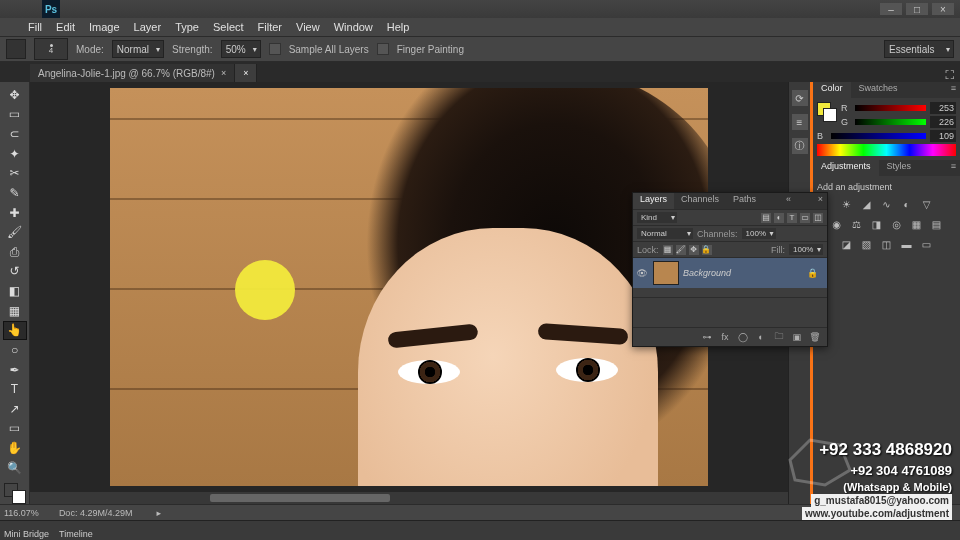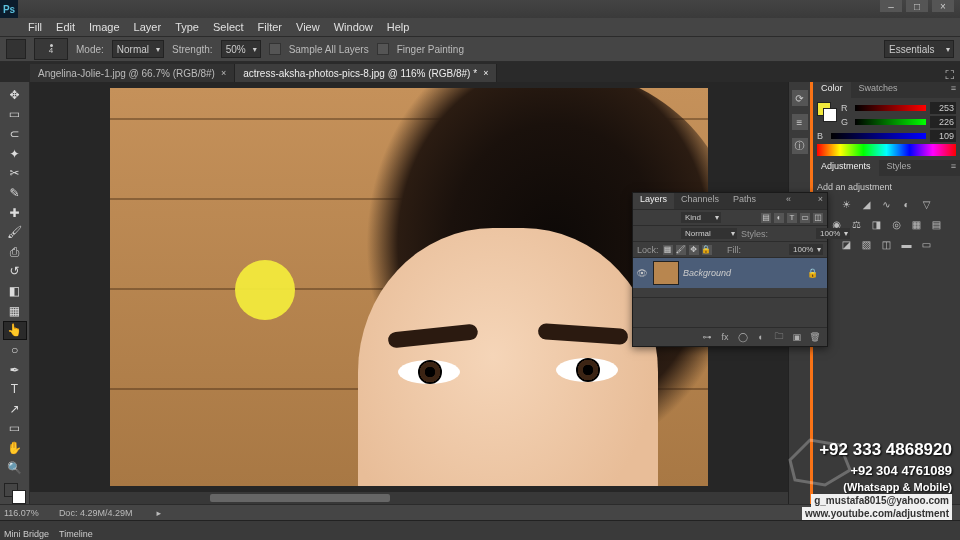--- a/index.html
+++ b/index.html
@@ -1,17 +1,17 @@
 <!DOCTYPE html>
 <html><head>
 <meta charset="utf-8">
 <style>
   * { margin: 0; padding: 0; box-sizing: border-box; font-family: Tahoma, Arial, sans-serif; }
   body { width: 960px; height: 540px; background: #454545; overflow: hidden; color: #ccc; font-size: 10px; position: relative; }
-  .titlebar { height: 18px; background: linear-gradient(#444, #3a3a3a); display: flex; align-items: flex-start; }
+  .titlebar { height: 18px; background: linear-gradient(#444, #3a3a3a); display: flex; align-items: center; padding-left: 42px; }
   .ps-logo { width: 18px; height: 18px; background: #0b1c2c; color: #5bc0de; font-weight: bold; font-size: 10px; display: flex; align-items: center; justify-content: center; margin-right: 6px; }
   .winctrl { margin-left: auto; display: flex; gap: 4px; padding-right: 6px; }
   .winctrl span { width: 22px; height: 12px; background: #555; display: flex; align-items: center; justify-content: center; font-size: 10px; cursor: default; }
   .menubar { height: 18px; background: #454545; display: flex; align-items: center; gap: 14px; padding-left: 28px; font-size: 11px; color: #e0e0e0; }
   .optbar { height: 26px; background: #454545; border-top: 1px solid #2b2b2b; border-bottom: 1px solid #2b2b2b; display: flex; align-items: center; padding: 0 6px; gap: 8px; font-size: 10px; }
   .tool-icon { width: 20px; height: 20px; background: #333; border: 1px solid #222; }
   .brush-sw { width: 34px; height: 22px; border: 1px solid #222; background: #383838; position: relative; display: flex; flex-direction: column; align-items: center; justify-content: center; }
   .brush-sw .dot { width: 3px; height: 3px; background: #ccc; border-radius: 50%; }
   .brush-sw .sz { font-size: 8px; line-height: 1; }
   .label { color: #bbb; }
@@ -68,21 +68,21 @@
   .color-sw .b { width: 14px; height: 14px; position: absolute; right: 0; bottom: 0; background: #fff; border: 1px solid #222; }
   .adj-body { padding: 4px; }
   .ic-row { display: flex; gap: 6px; padding: 3px 0; justify-content: center; flex-wrap: wrap; }
   .ic-row span { width: 14px; height: 14px; display: flex; align-items: center; justify-content: center; font-size: 10px; opacity: 0.9; }
   .layers-panel { position: absolute; left: 632px; top: 192px; width: 196px; background: #3d3d3d; border: 1px solid #1a1a1a; font-size: 9px; box-shadow: 0 2px 8px rgba(0,0,0,0.5); }
   .lp-tabs { display: flex; background: #323232; height: 16px; }
   .lp-tabs span { padding: 1px 7px; color: #aaa; }
   .lp-tabs span.active { background: #3d3d3d; color: #eee; }
   .lp-tabs .drag { margin-left: auto; padding: 1px 4px; }
   .lp-row { display: flex; align-items: center; gap: 4px; padding: 2px 4px; border-top: 1px solid #2c2c2c; }
-  .lp-row .sel { background: #323232; padding: 1px 4px; font-size: 8px; min-width: 42px; position: relative; margin-left: 44px; }
+  .lp-row .sel { background: #323232; padding: 1px 4px; font-size: 8px; min-width: 42px; position: relative; }
   .lp-row .sel::after { content: "▾"; position: absolute; right: 2px; }
   .lp-row .icoset { display: flex; gap: 3px; margin-left: auto; }
   .lp-row .icoset span { width: 10px; height: 10px; background: #555; font-size: 8px; display: flex; align-items: center; justify-content: center; }
   .lp-label { color: #999; }
   .layer-list { min-height: 40px; border-top: 1px solid #2c2c2c; }
   .layer-item { display: flex; align-items: center; height: 30px; background: #4b5d78; padding: 2px; gap: 4px; }
   .layer-item .eye { width: 16px; text-align: center; position: static; background: none; border-radius: 0; width: 14px; height: auto; }
   .layer-item .eye::after { content: none; }
   .layer-item .thumb { width: 26px; height: 24px; background: #b8864f; border: 1px solid #222; }
   .layer-item .nm { font-style: italic; }
@@ -150,21 +150,20 @@
       <span>Essentials</span>
     </div>
 </div>
 
 <div class="tabs-row">
   <div class="doc-tab">
     <span>Angelina-Jolie-1.jpg @ 66.7% (RGB/8#)</span>
     <span class="close-x">×</span>
   </div>
   <div class="doc-tab active">
-    <span>actress-aksha-photos-pics-8.jpg @ 116% (RGB/8#) *</span>
     <span class="close-x">×</span>
   </div>
   <span class="expand-ico">⛶</span>
 </div>
 
 <div class="workarea">
 
   <div class="toolcol">
     <div class="t">✥</div>
     <div class="t">▭</div>
@@ -308,21 +307,21 @@
     <div class="icoset">
       <span>▤</span>
       <span>◐</span>
       <span>T</span>
       <span>▭</span>
       <span>◫</span>
     </div>
   </div>
   <div class="lp-row">
     <span class="sel" style="min-width:56px"><span>Normal</span></span>
-    <span class="lp-label">Styles:</span>
+    <span class="lp-label">Channels:</span>
     <span class="sel" style="min-width:34px"><span>100%</span></span>
   </div>
   <div class="lp-row">
     <span class="lp-label">Lock:</span>
     <div class="icoset" style="margin-left:0">
       <span>▦</span>
       <span>🖌</span>
       <span>✥</span>
       <span>🔒</span>
     </div>

